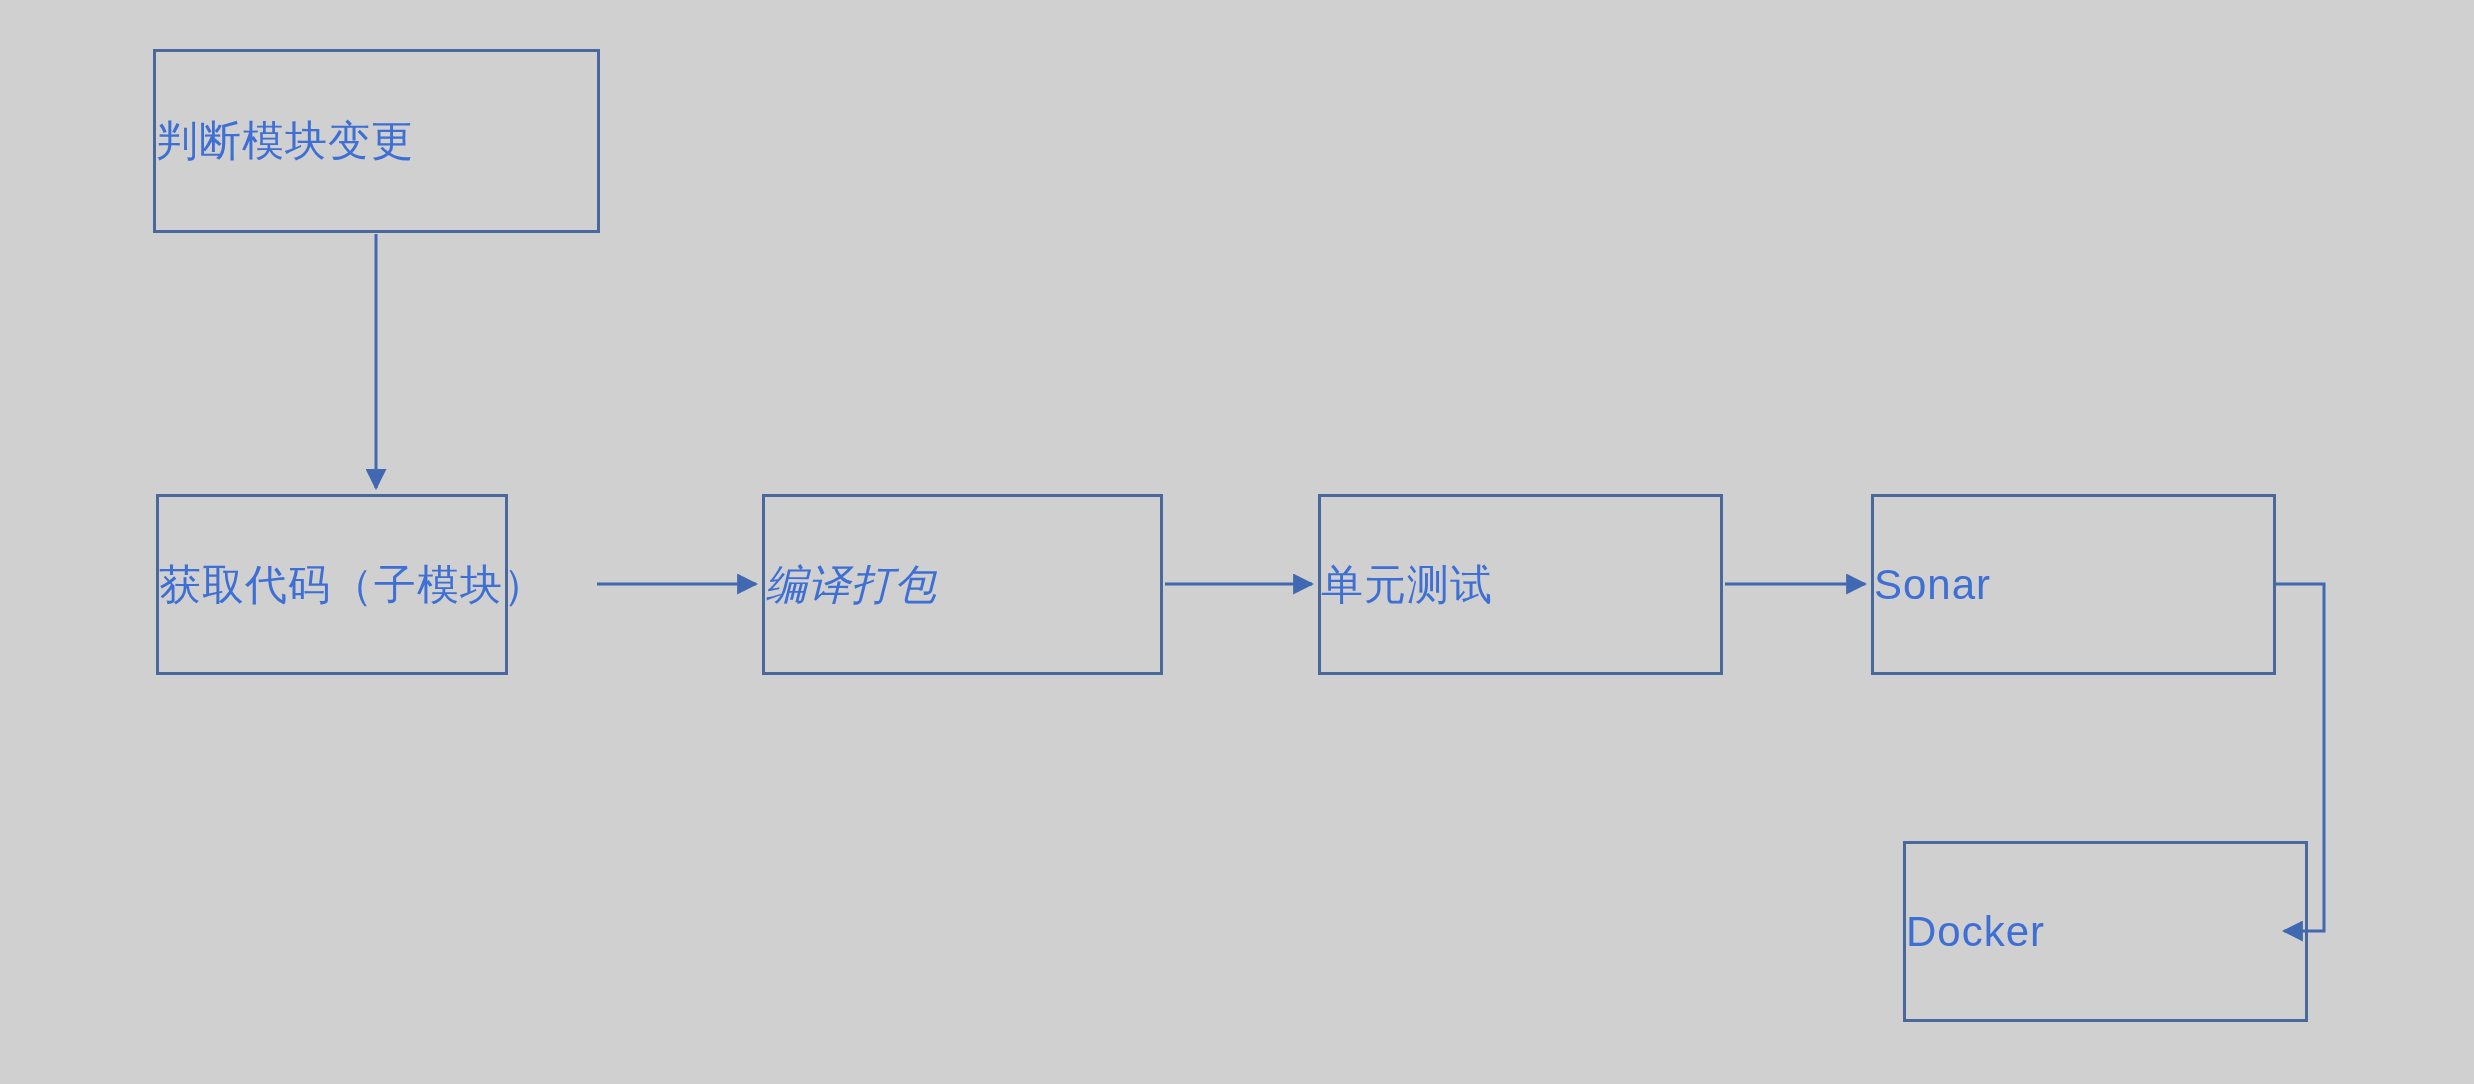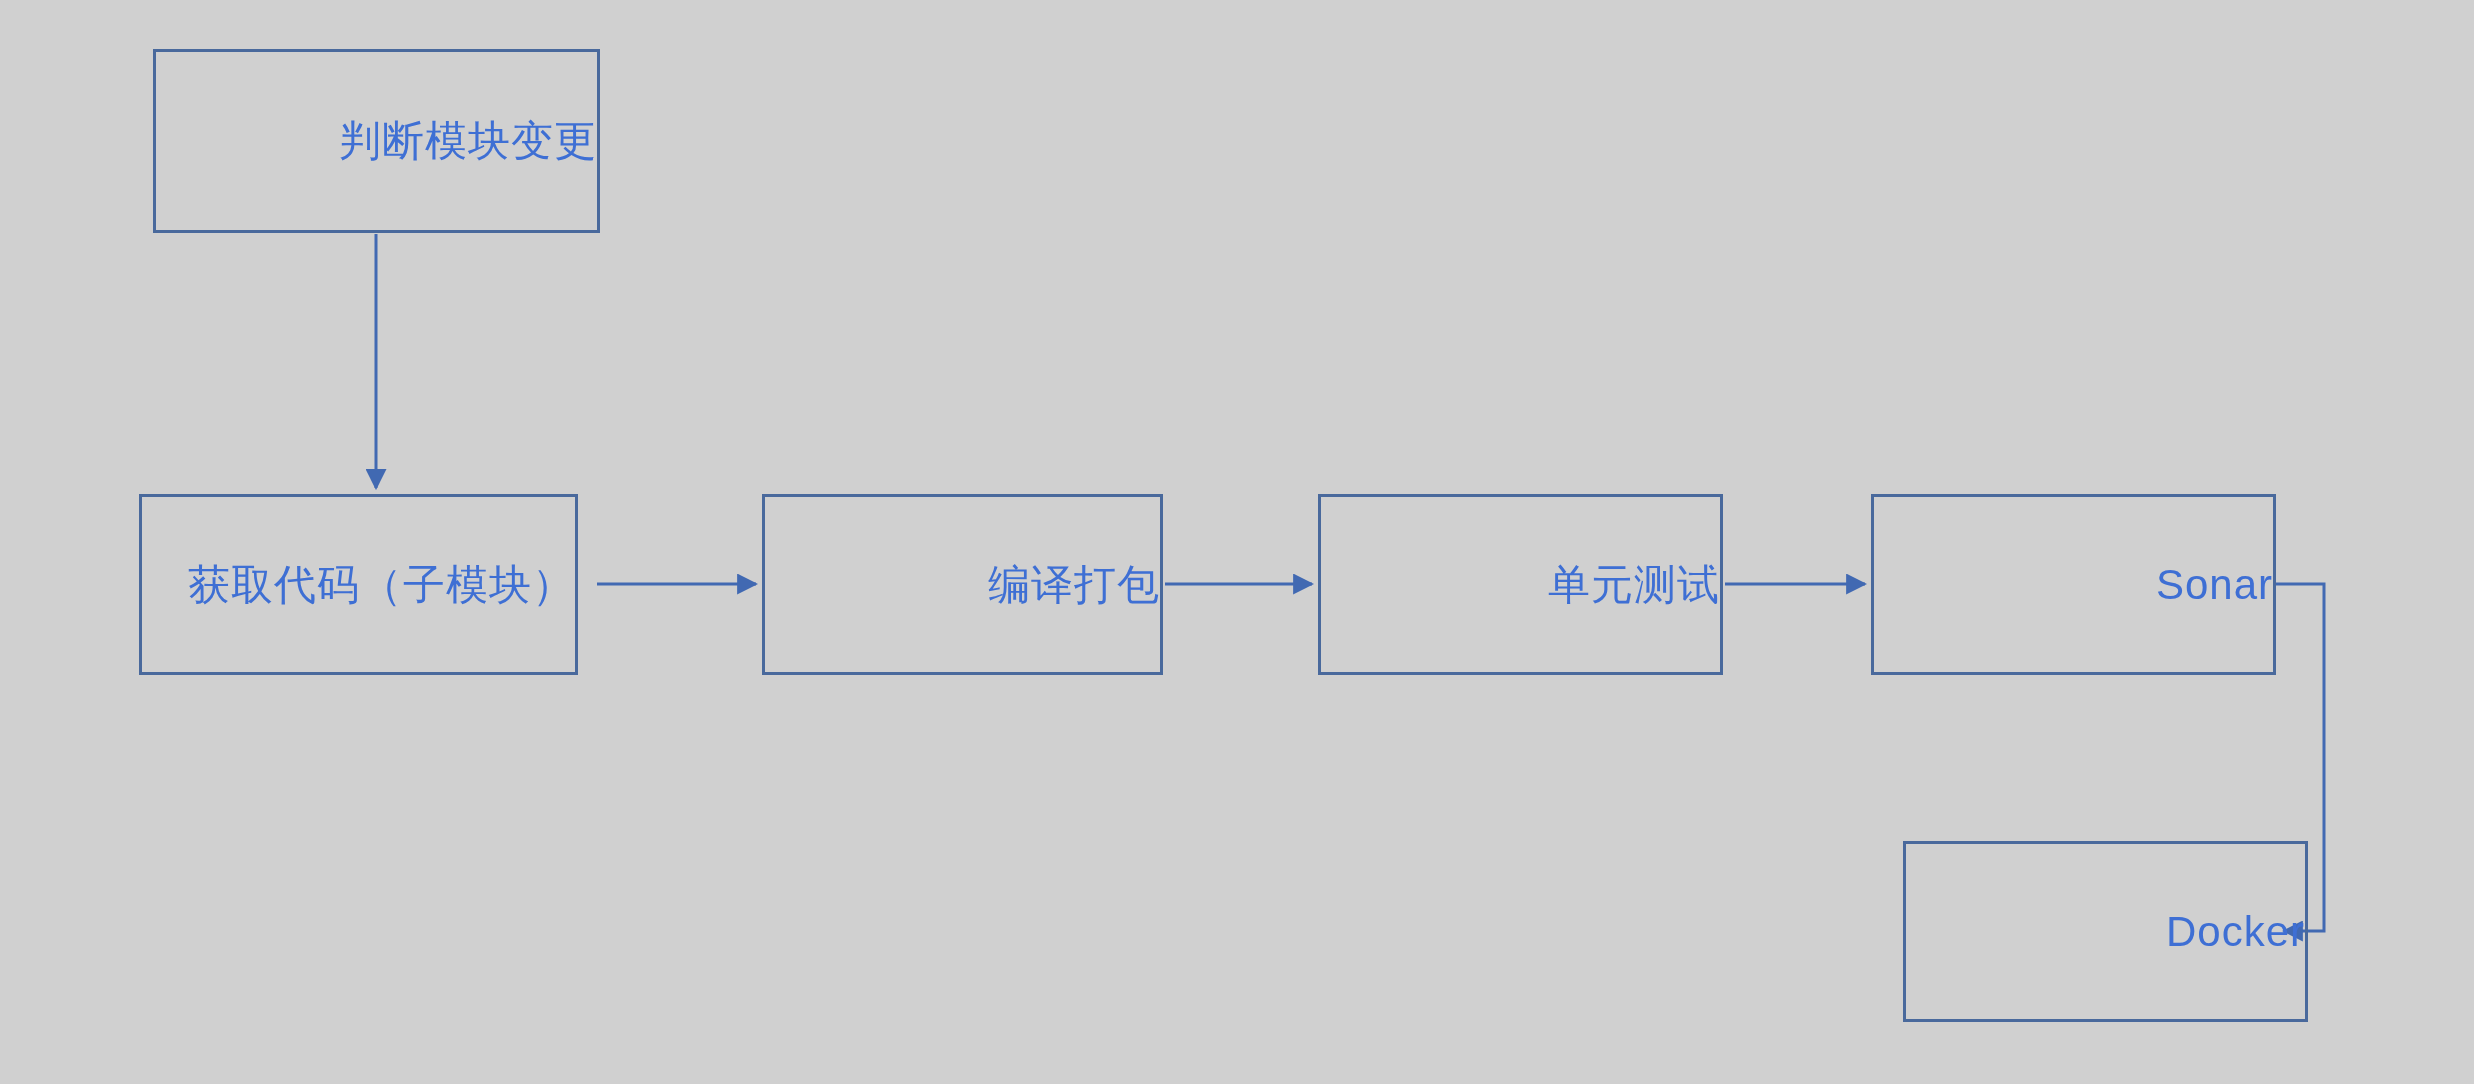--- a/index.html
+++ b/index.html
@@ -15,33 +15,33 @@
     background: var(--bg-color, #d0d0d0);
     overflow: hidden;
   }
   .node {
     position: absolute;
     box-sizing: border-box;
     border: 3px solid var(--box-border-color, #49699c);
     background: transparent;
     display: flex;
     align-items: center;
-    justify-content: flex-end;
+    justify-content: flex-start;
   }
   .node .label {
     color: var(--text-color, #3e6fd4);
     font-size: 42px;
     line-height: 1;
     white-space: nowrap;
     letter-spacing: 1px;
   }
   
   #node-judge  { left: 153px;  top: 49px;   width: 447px; height: 184px; }
-  #node-fetch  { left: 139px;  top: 494px;  width: 439px; height: 181px; }
-  #node-build  { left: 762px;  top: 494px;  width: 401px; height: 181px; }
+  #node-fetch  { left: 156px;  top: 494px;  width: 352px; height: 181px; }
+  #node-build  { left: 762px;  top: 494px;  width: 401px; height: 181px; font-style: italic; }
   #node-test   { left: 1318px; top: 494px;  width: 405px; height: 181px; }
   #node-sonar  { left: 1871px; top: 494px;  width: 405px; height: 181px; }
   #node-docker { left: 1871px; top: 841px;  width: 405px; height: 181px; margin-left: 32px; }
 
   #edges {
     position: absolute;
     left: 0; top: 0;
     width: 2474px;
     height: 1084px;
     pointer-events: none;

